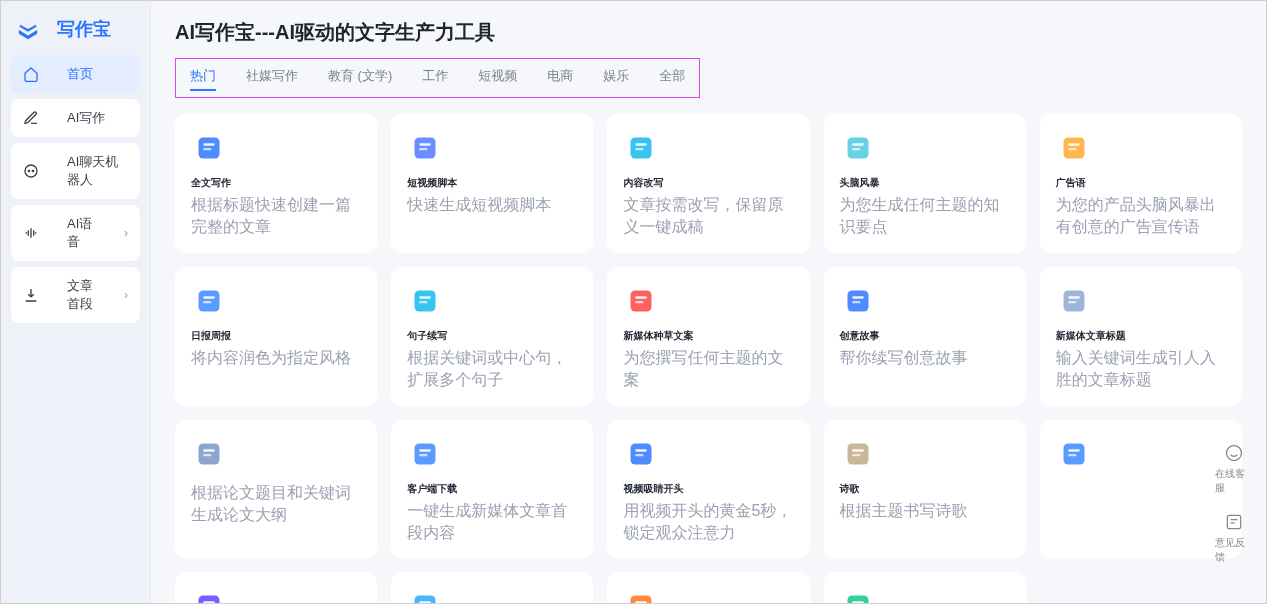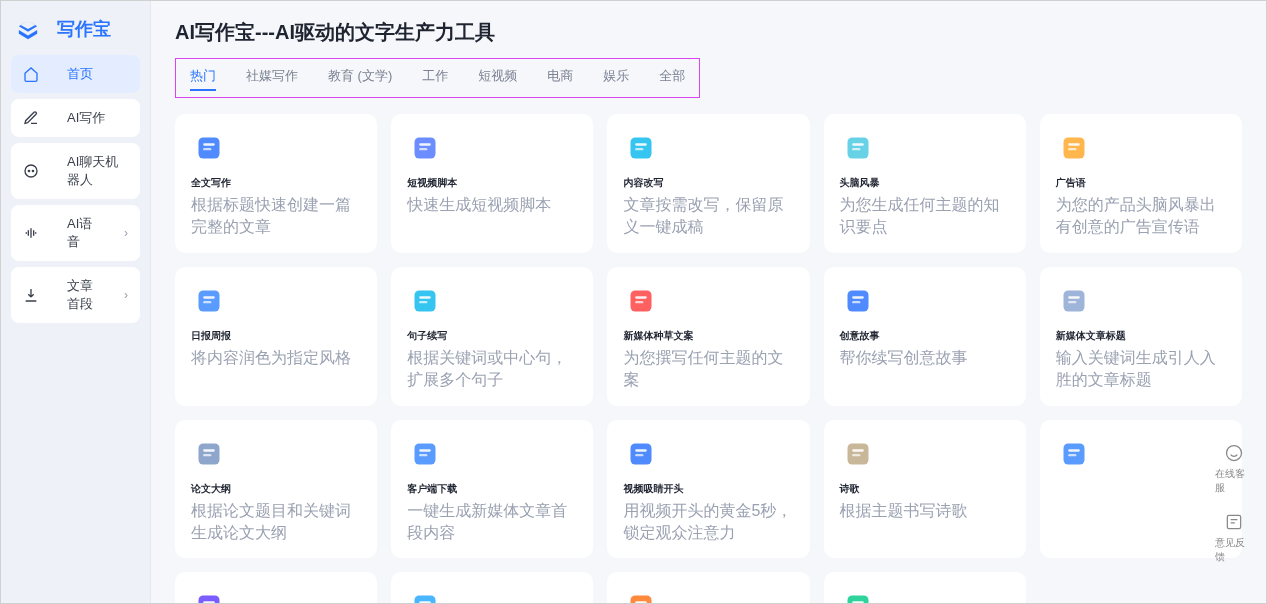--- a/index.html
+++ b/index.html
@@ -346,21 +346,20 @@
           <div class="card-desc">输入关键词生成引人入胜的文章标题</div>
         </div>
         <div class="card">
           <div class="card-icon">
             <svg width="28" height="28" viewBox="0 0 24 24">
               <rect x="3" y="3" width="18" height="18" rx="4" fill="#8fa6cc"></rect>
               <rect x="7" y="8" width="10" height="2" rx="1" fill="#fff" opacity="0.9"></rect>
               <rect x="7" y="12" width="7" height="2" rx="1" fill="#fff" opacity="0.7"></rect>
             </svg>
           </div>
-          <div class="card-title">论文大纲</div>
           <div class="card-desc">根据论文题目和关键词生成论文大纲</div>
         </div>
         <div class="card">
           <div class="card-icon">
             <svg width="28" height="28" viewBox="0 0 24 24">
               <rect x="3" y="3" width="18" height="18" rx="4" fill="#5a9bff"></rect>
               <rect x="7" y="8" width="10" height="2" rx="1" fill="#fff" opacity="0.9"></rect>
               <rect x="7" y="12" width="7" height="2" rx="1" fill="#fff" opacity="0.7"></rect>
             </svg>
           </div>

